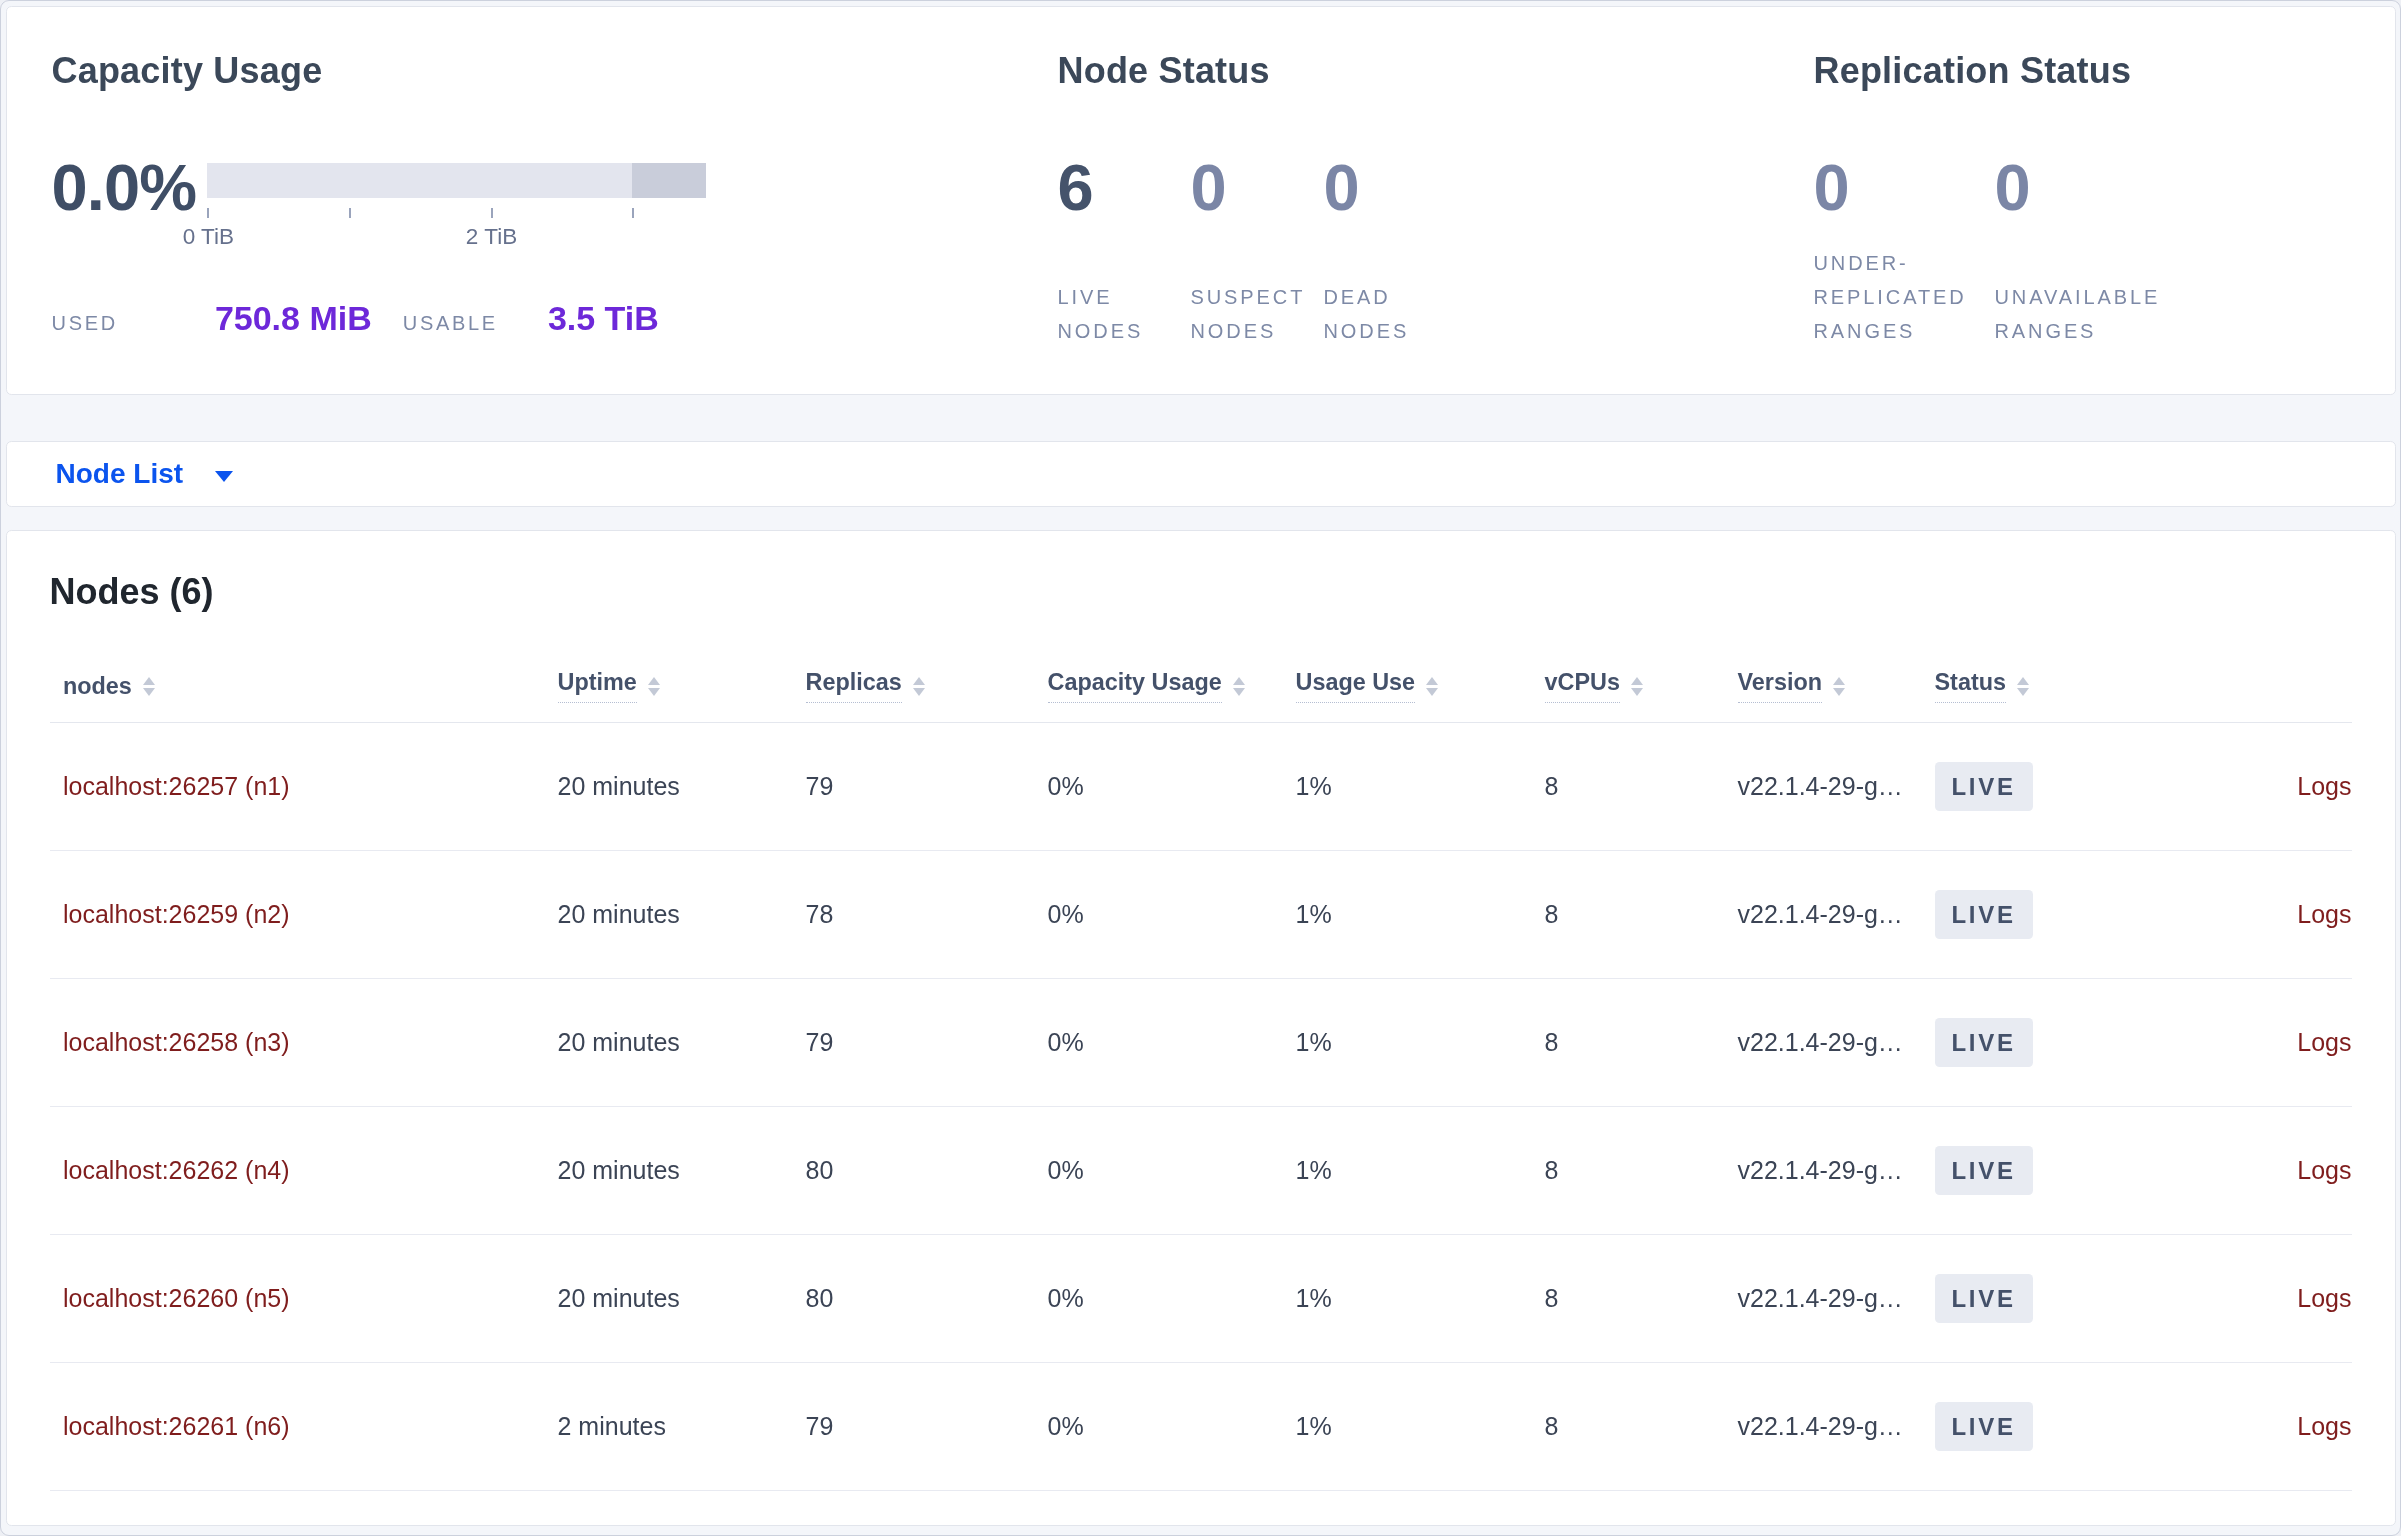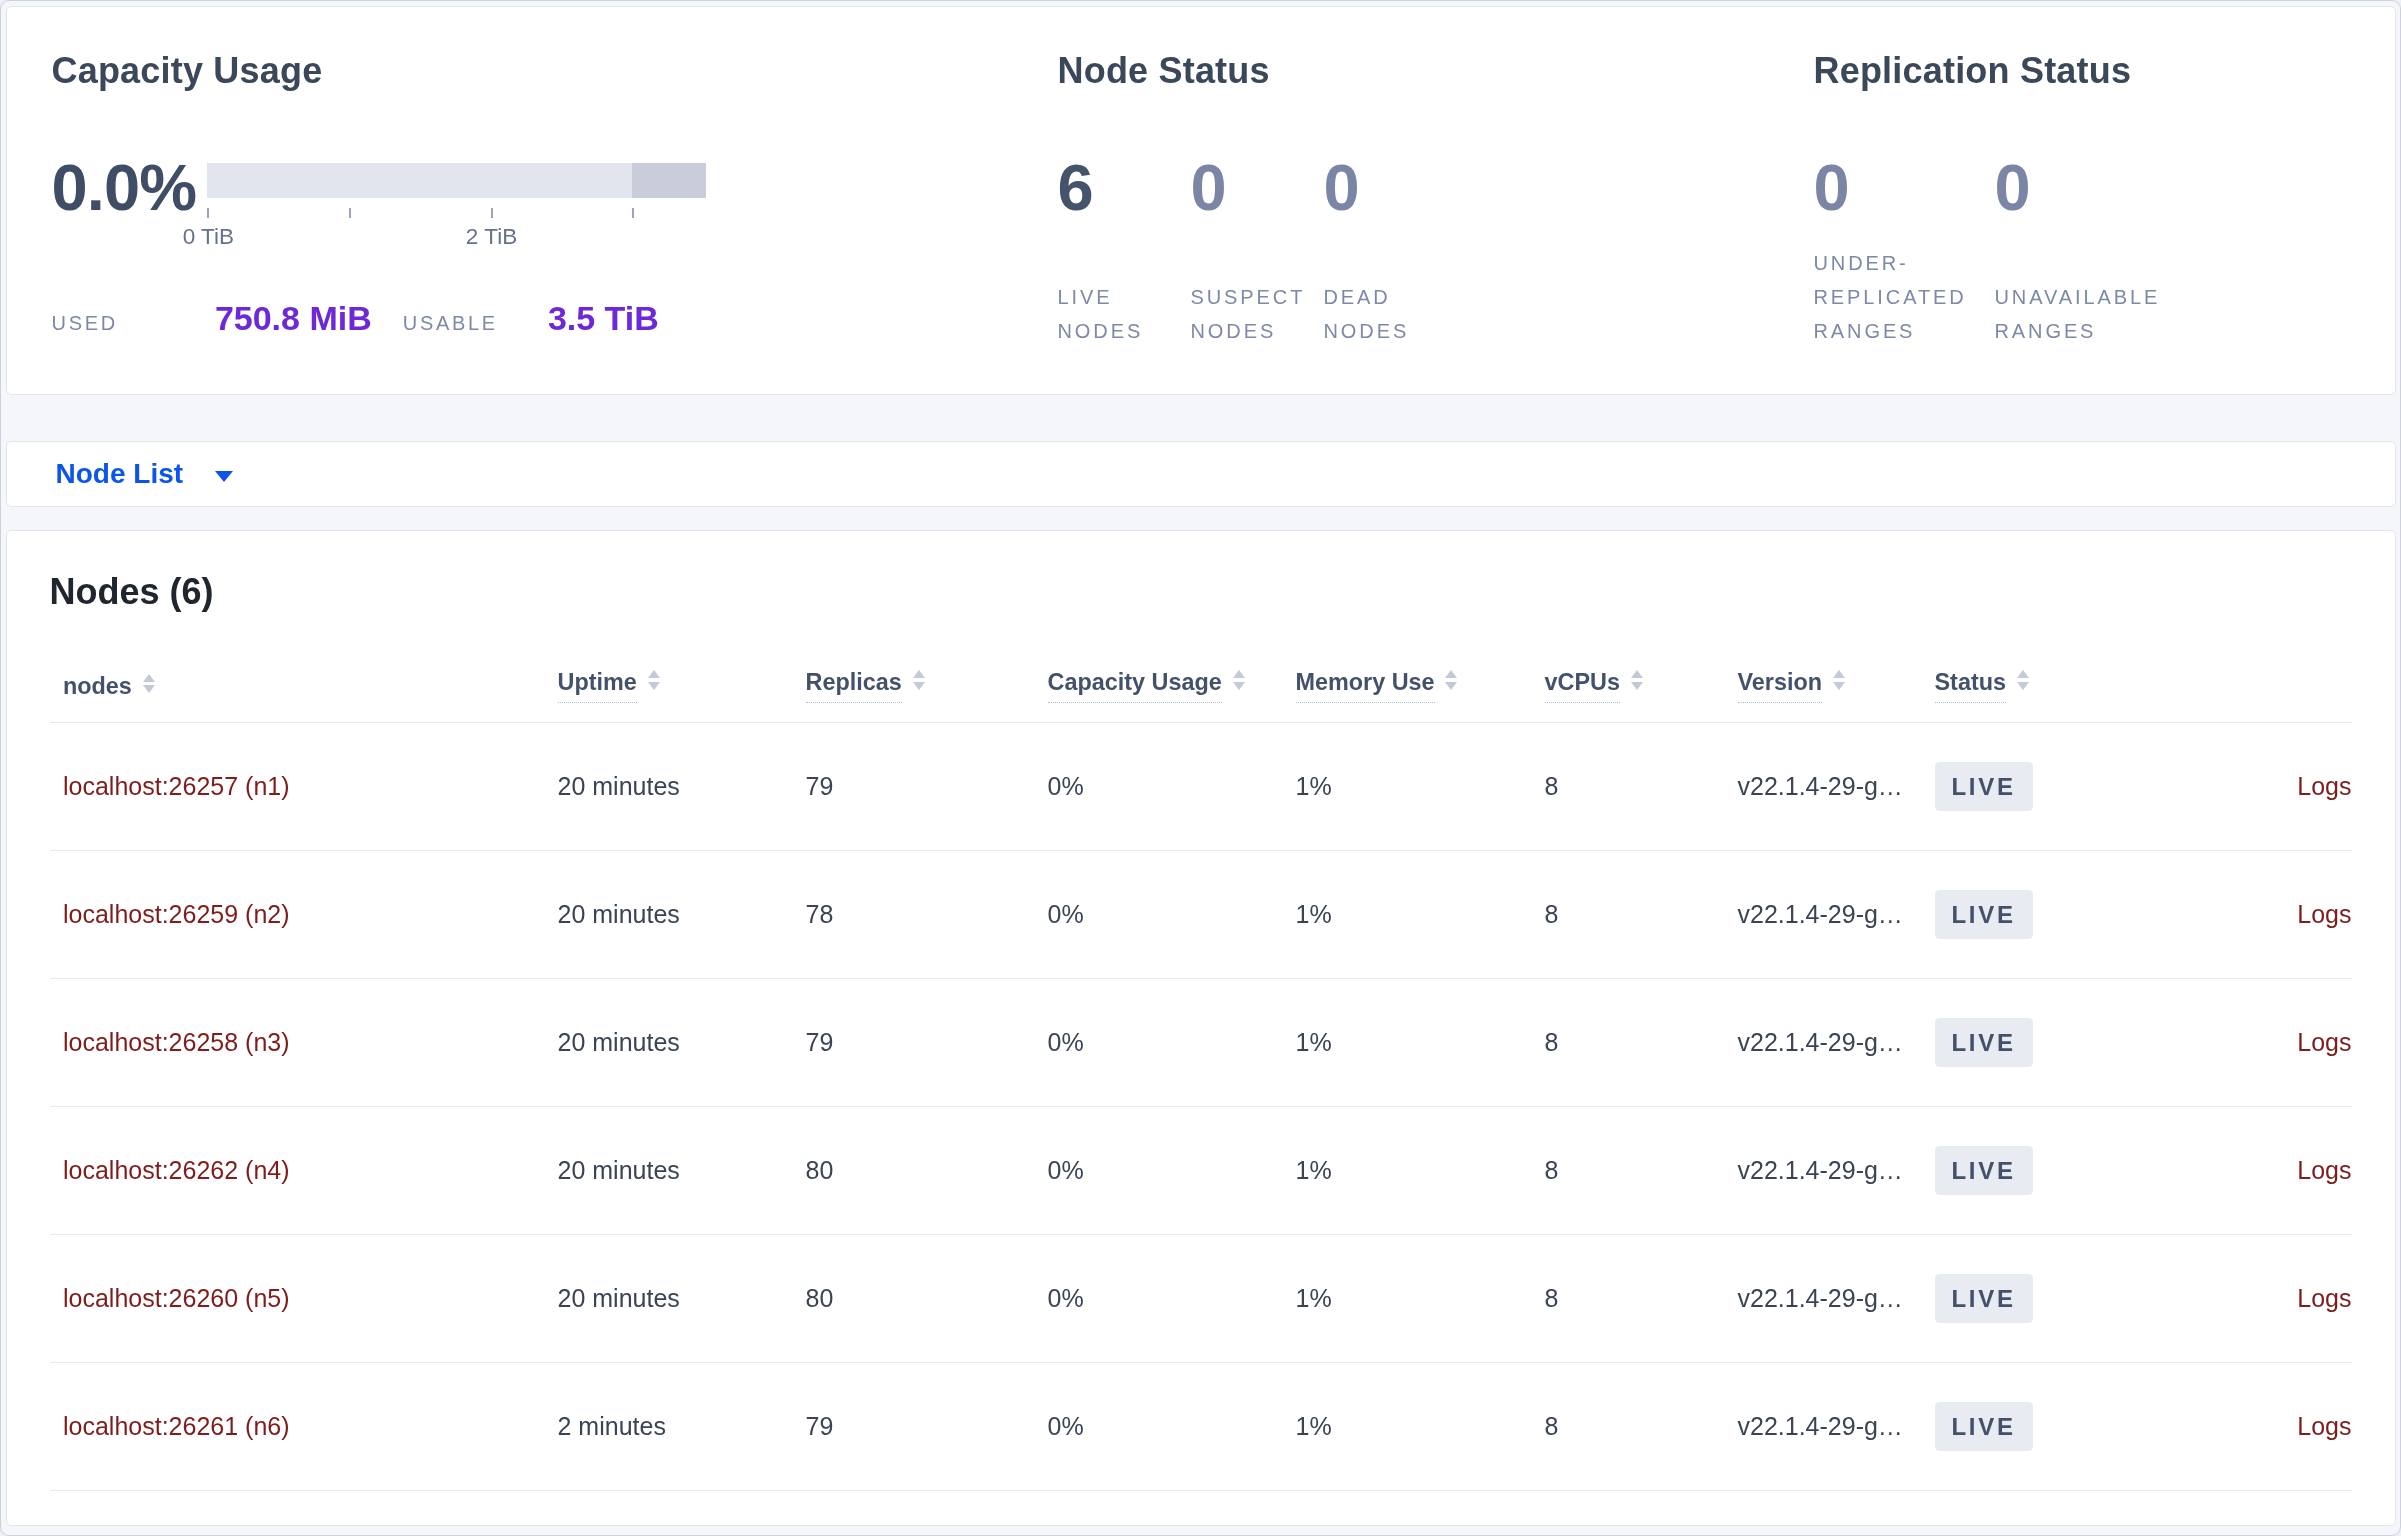--- a/index.html
+++ b/index.html
@@ -110,21 +110,21 @@
   }
   .nodes-heading {
     font-size: 36px; font-weight: 600; color: #20262e; line-height: 40px;
   }
   .grid-row {
     display: grid;
     grid-template-columns: 508px 248px 242px 248px 249px 193px 197px 231px minmax(0,1fr);
     align-items: center;
   }
   .thead { height: 72px; margin-top: 39px; border-bottom: 1.8px solid #e4e7ee; }
-  .th { display: flex; align-items: flex-start; }
+  .th { display: flex; align-items: center; }
   .th-label {
     font-size: 23.4px; font-weight: 600; color: #44516a; line-height: 1.1;
   }
   .th-label.dotted { border-bottom: 1.8px dotted #b5bed2; padding-bottom: 6.3px; }
   .sort { display: inline-flex; flex-direction: column; gap: 3.6px; margin-left: 10.8px; }
   .tri-up {
     width: 0; height: 0;
     border-left: 6.3px solid transparent; border-right: 6.3px solid transparent;
     border-bottom: 8px solid #c3c9d6;
   }
@@ -241,21 +241,21 @@
           </span>
       </div>
       <div class="th">
         <span class="th-label dotted">Capacity Usage</span>
         <span class="sort">
             <span class="tri-up"></span>
             <span class="tri-down"></span>
           </span>
       </div>
       <div class="th">
-        <span class="th-label dotted">Memory Use</span>
+        <span class="th-label dotted">Usage Use</span>
         <span class="sort">
             <span class="tri-up"></span>
             <span class="tri-down"></span>
           </span>
       </div>
       <div class="th">
         <span class="th-label dotted">vCPUs</span>
         <span class="sort">
             <span class="tri-up"></span>
             <span class="tri-down"></span>

